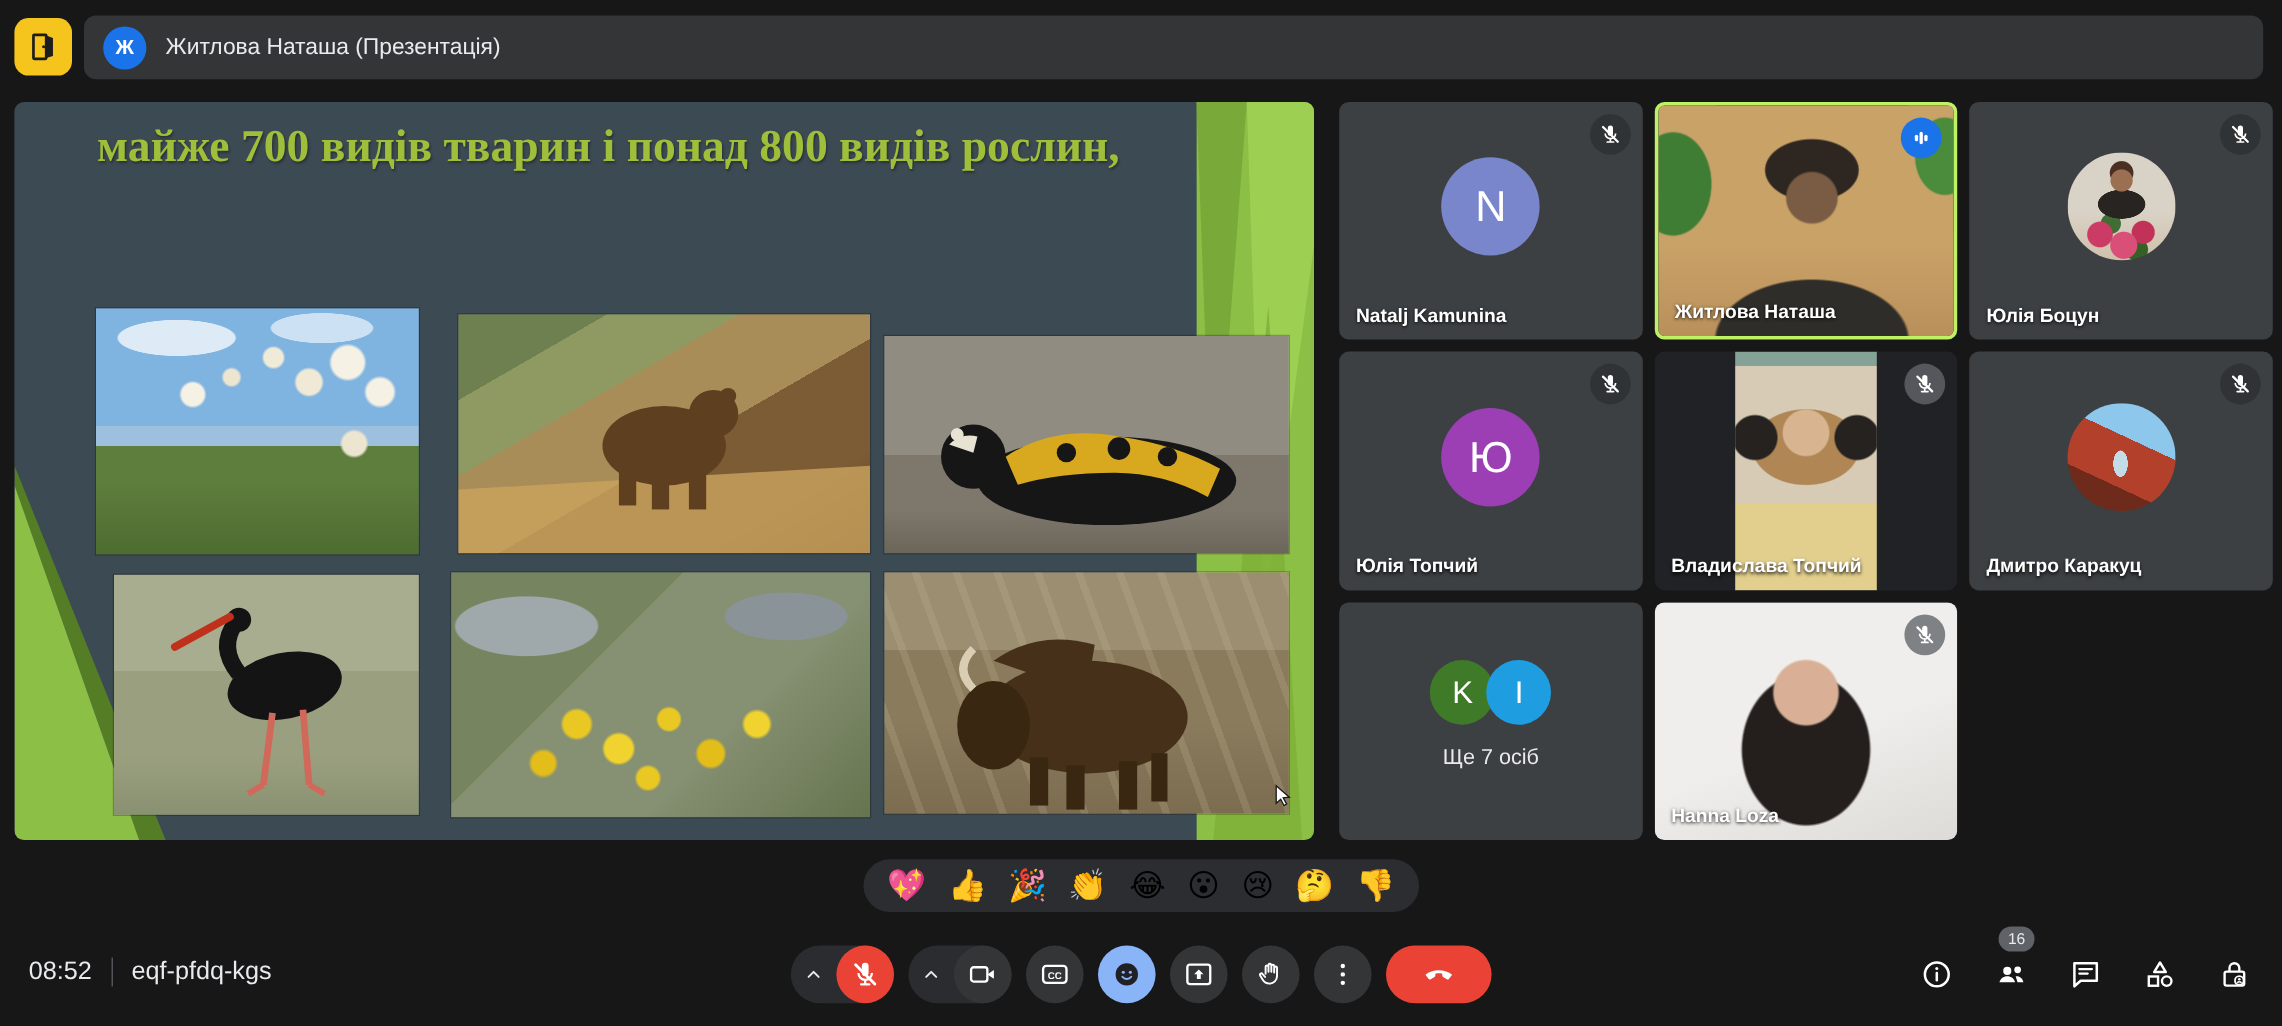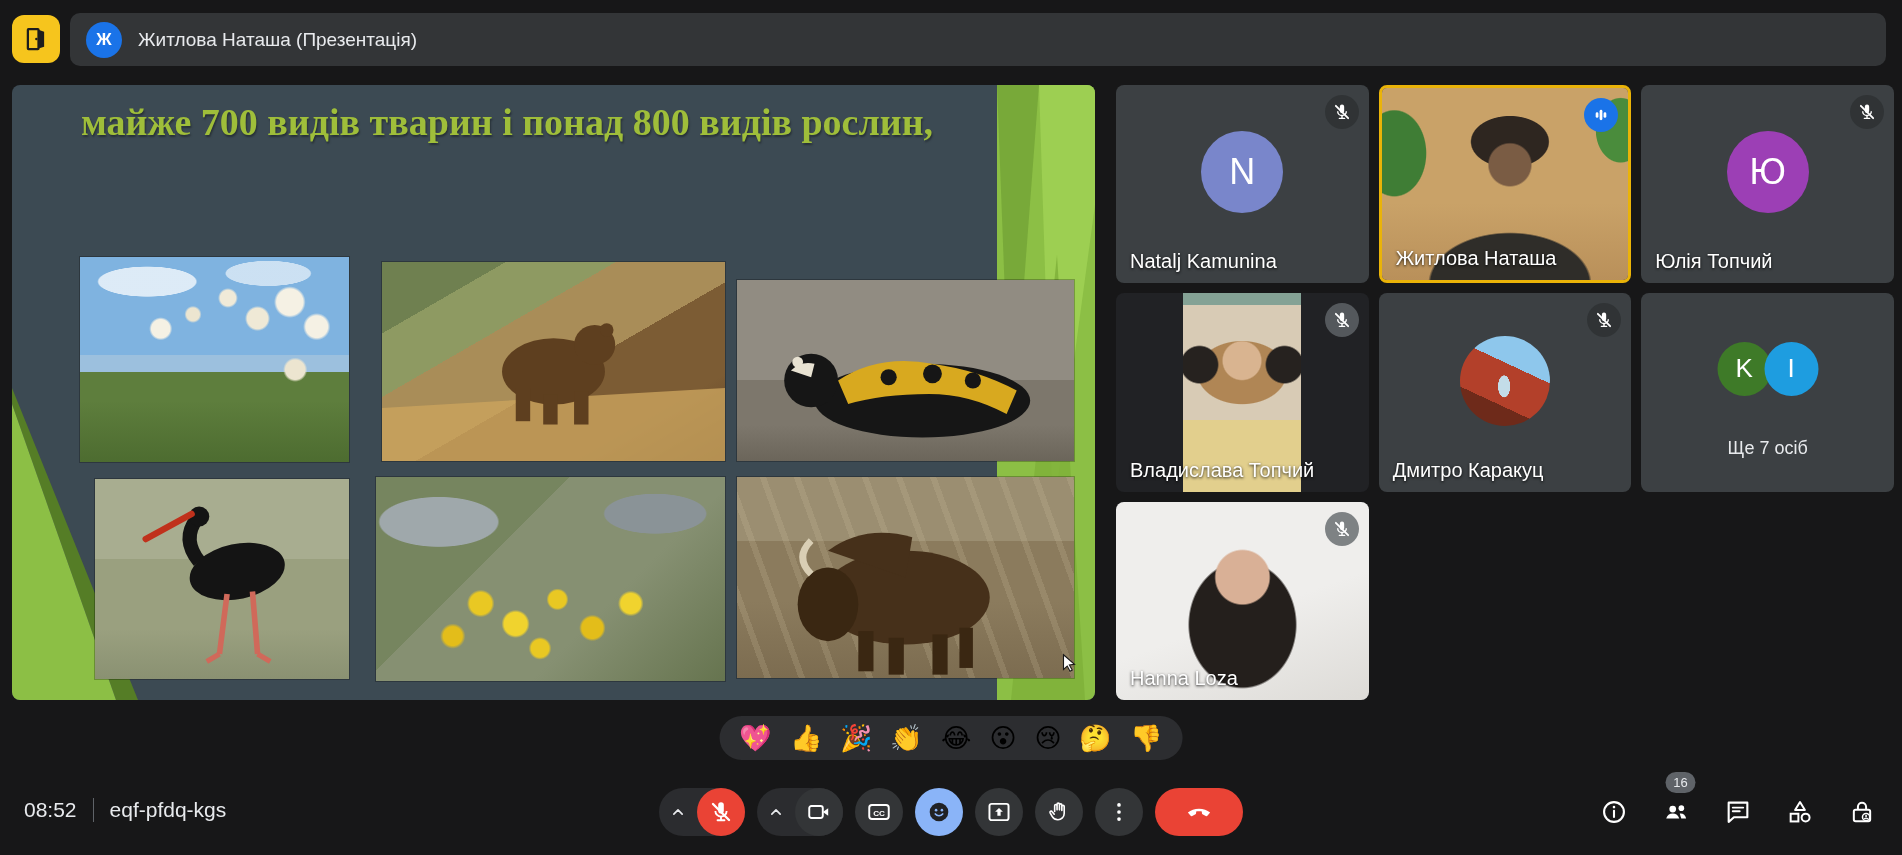--- a/index.html
+++ b/index.html
@@ -58,21 +58,21 @@
     background:
       repeating-linear-gradient(70deg, transparent 0 26px, #cdbf9e33 26px 32px),
       linear-gradient(to bottom, #9b8e71 0 32%, #8b7b5d 32% 62%, #7c6c50 100%); }
 
   .cursor { position:absolute; left:1058px; top:652px; width:22px; height:22px; z-index:9; }
 
   
   .panel { position:absolute; left:1116px; top:85px; width:778px; height:615px; display:grid;
     grid-template-columns:repeat(3,1fr); grid-template-rows:repeat(3,1fr); gap:10px; }
   .tile { position:relative; background:#3c4043; border-radius:8px; overflow:hidden; }
-  .tile.speaking { border:3px solid #eab308; }
+  .tile.speaking { border:3px solid #bef264; }
   .vid { position:absolute; inset:0; }
   .vid-zhitlova { background:
       radial-gradient(circle at 52% 40%, #7a5c44 0 12%, transparent 13%),
       radial-gradient(ellipse 26% 22% at 52% 28%, #2e2620 0 60%, transparent 62%),
       radial-gradient(ellipse 52% 42% at 52% 102%, #2f2d29 0 62%, transparent 64%),
       radial-gradient(ellipse 22% 38% at 5% 34%, #3f7d35 0 58%, transparent 60%),
       radial-gradient(ellipse 18% 30% at 97% 22%, #4a8c3c 0 55%, transparent 57%),
       linear-gradient(to bottom, #c9a268 0 60%, #b9905a 100%); }
   .vid-svetlana { background:
       radial-gradient(circle at 56% 44%, #d9ac8e 0 14%, transparent 15%),
@@ -111,28 +111,28 @@
       radial-gradient(ellipse 11% 20% at 49% 56%, #c3dce8 0 60%, transparent 62%),
       linear-gradient(205deg, transparent 0 36%, #b3402a 36% 70%, #6e2a1a 70% 100%),
       linear-gradient(to bottom, #8ec7ec 0 48%, #74abce 100%); }
   .mic-badge { position:absolute; top:10px; right:10px; width:34px; height:34px; border-radius:50%;
     background:rgba(26,28,30,.35); display:flex; align-items:center; justify-content:center; z-index:4; }
   .mic-badge svg { width:20px; height:20px; }
   .mic-badge.on-video { background:rgba(98,102,106,.8); }
   .speak-badge { position:absolute; top:10px; right:10px; width:34px; height:34px; border-radius:50%;
     background:#1a73e8; display:flex; align-items:center; justify-content:center; z-index:4; }
   .speak-badge svg { width:22px; height:22px; }
-  .pname { position:absolute; left:14px; bottom:10px; z-index:4; color:#fff; font-size:20px;
-    text-shadow:0 1px 3px rgba(0,0,0,.9); }
+  .pname { position:absolute; left:14px; bottom:10px; z-index:4; color:#fff; font-size:16px;
+    text-shadow:0 1px 3px rgba(0,0,0,.9);font-weight:bold; }
   .more-wrap { position:absolute; left:50%; top:38%; transform:translate(-50%,-50%); display:flex; }
   .mini { width:54px; height:54px; border-radius:50%; display:flex; align-items:center; justify-content:center;
     color:#fff; font-size:26px; }
   .mini-k { background:#3e7a28; }
   .mini-i { background:#1e9de0; margin-left:-7px; }
-  .more-label { position:absolute; left:0; right:0; top:60%; text-align:center; color:#e8eaed; font-size:18px;margin-top:26px; }
+  .more-label { position:absolute; left:0; right:0; top:60%; text-align:center; color:#e8eaed; font-size:18px; }
 
   
   .reactions { position:absolute; left:50%; transform:translateX(-50%); top:716px; height:44px;
     background:#2c2d30; border-radius:24px; display:flex; align-items:center; padding:0 20px; gap:18px; z-index:5; }
   .reaction { font-size:26px; line-height:1; cursor:default; }
 
   
   .meta { position:absolute; left:24px; top:798px; display:flex; align-items:center; gap:16px;
     color:#e8eaed; font-size:21px; }
   .meta-divider { width:1px; height:24px; background:#5f6368; }
@@ -339,20 +339,29 @@
       <div class="vid vid-zhitlova"></div>
       <div class="speak-badge">
           <svg>
             <use href="#i-audio"></use>
           </svg>
         </div>
       <div class="pname">Житлова Наташа</div>
     </div>
 
 
+    <div class="tile">
+      <div class="avatar photo photo-botsun"></div>
+      <div class="mic-badge">
+          <svg>
+            <use href="#i-micoff"></use>
+          </svg>
+        </div>
+      <div class="pname">Юлія Боцун</div>
+    </div>
 
     <div class="tile">
       <div class="avatar avatar-letter av-purple">Ю</div>
       <div class="mic-badge">
           <svg>
             <use href="#i-micoff"></use>
           </svg>
         </div>
       <div class="pname">Юлія Топчий</div>
     </div>

